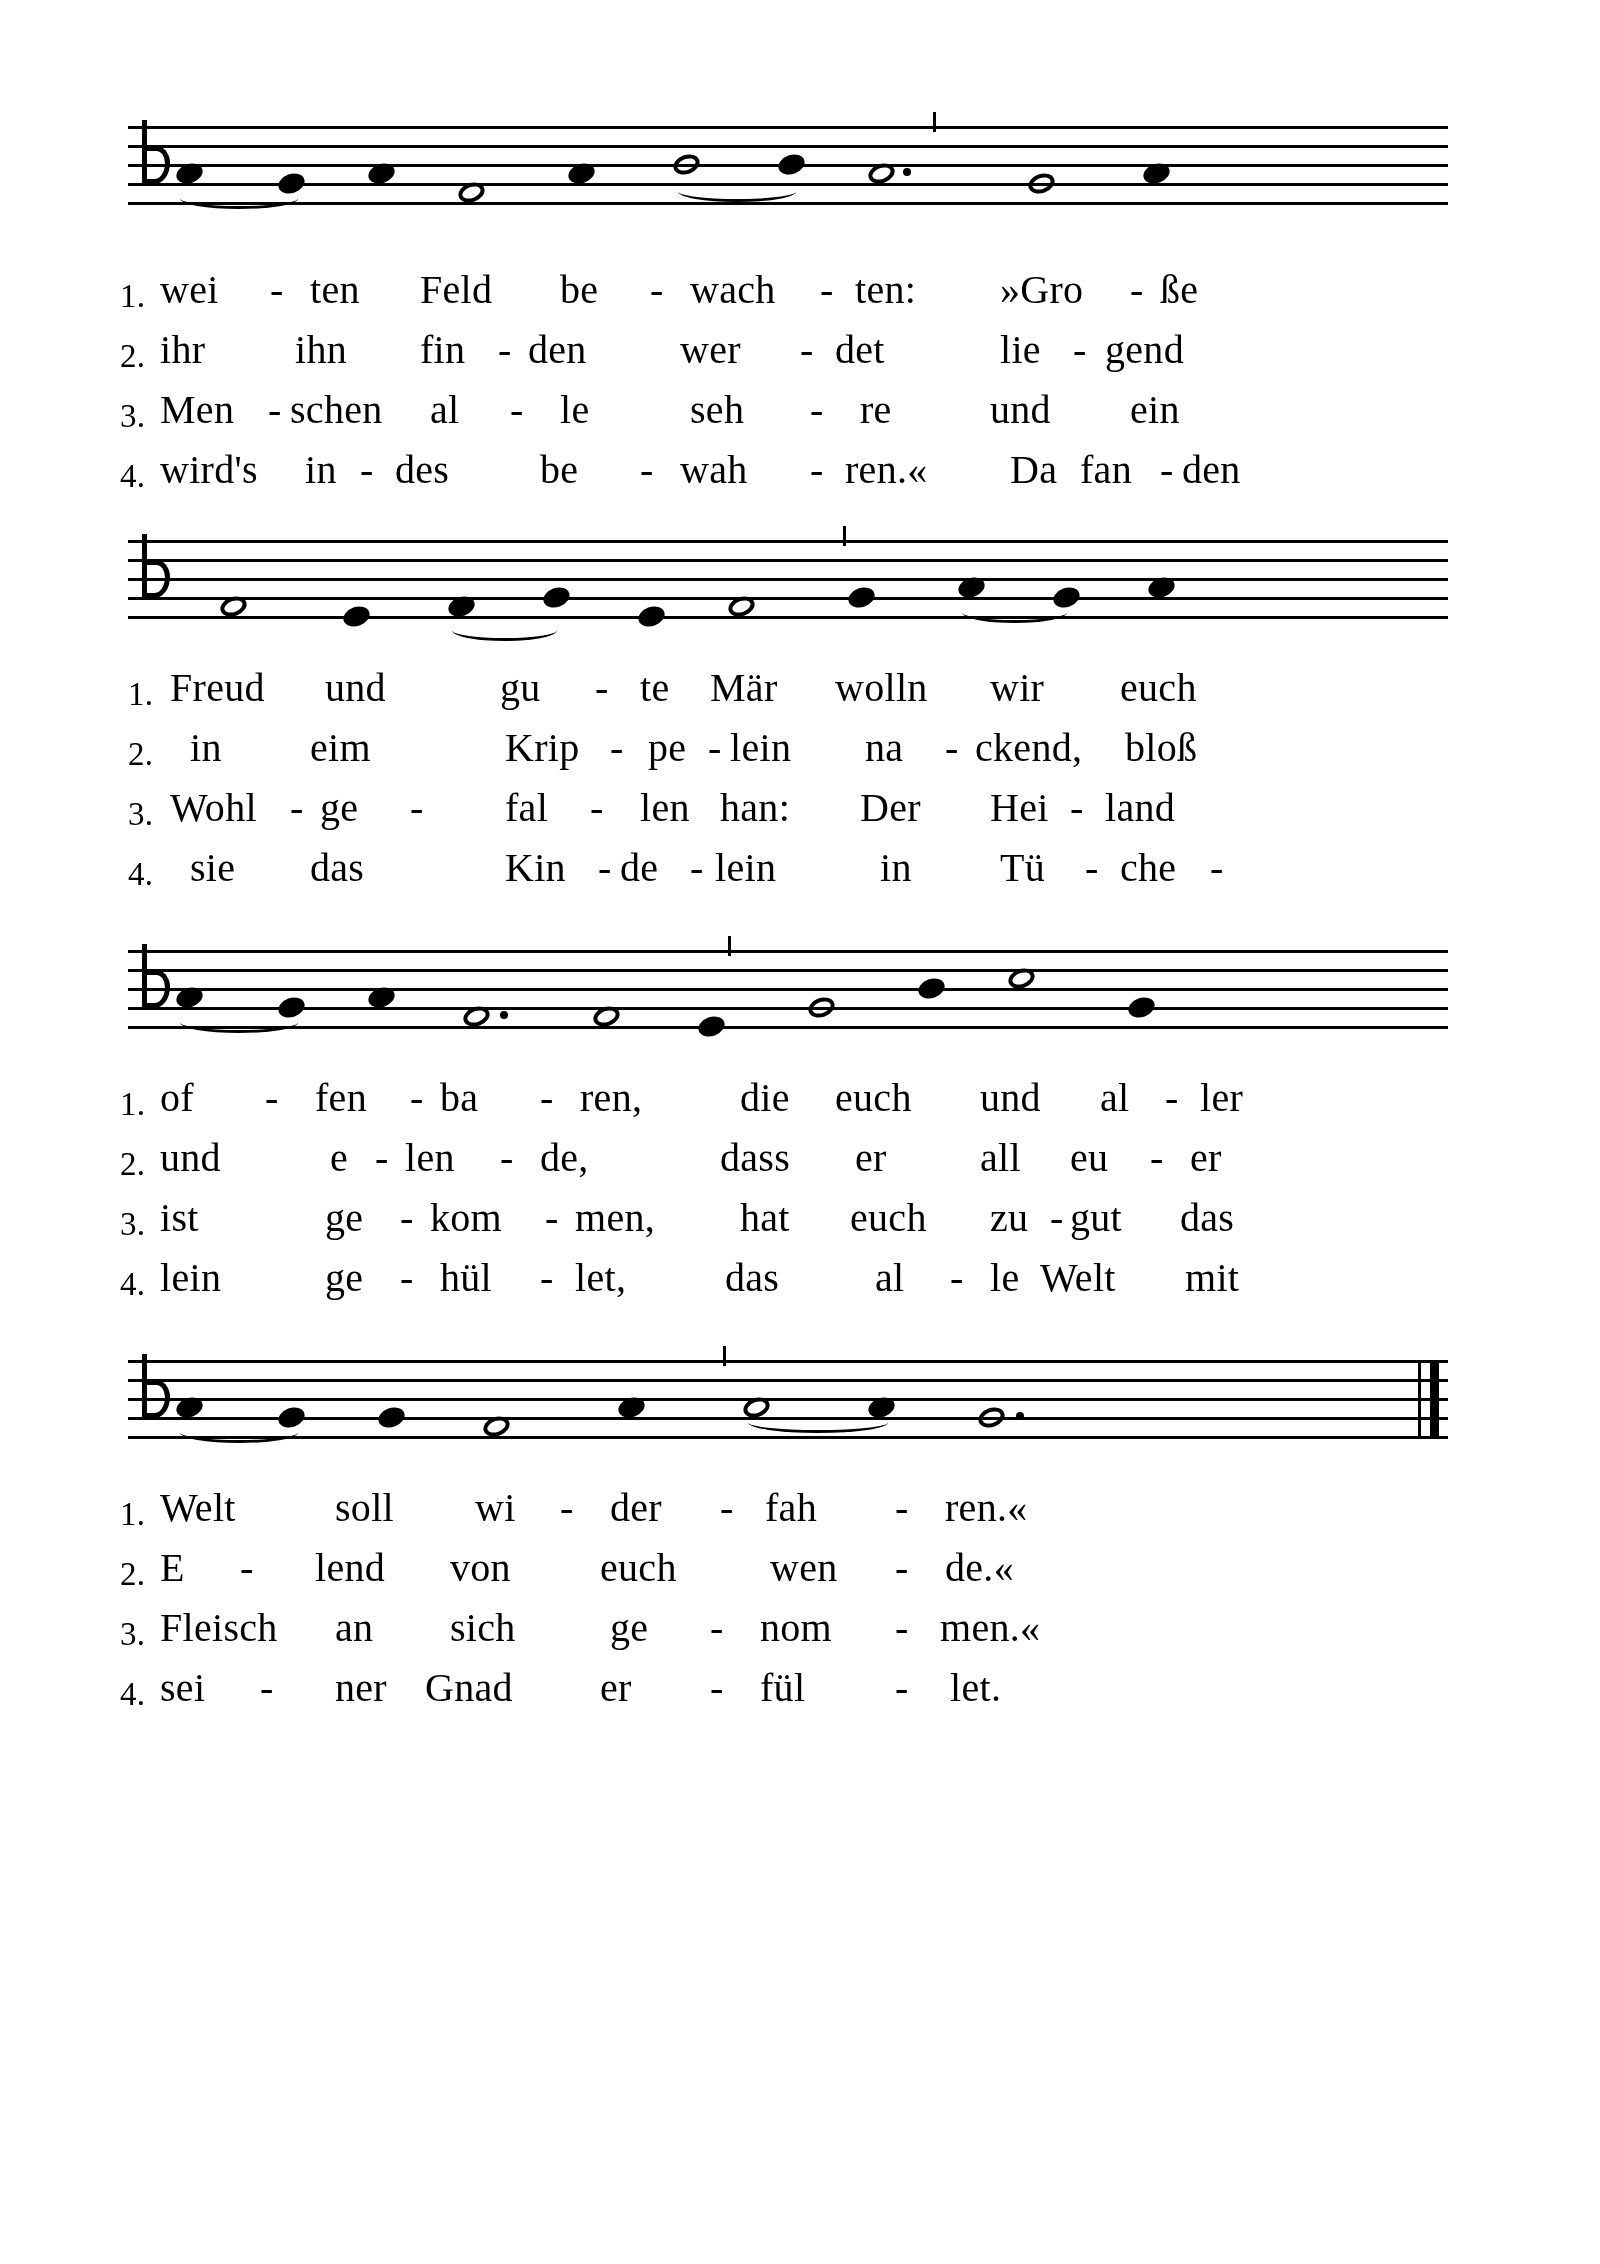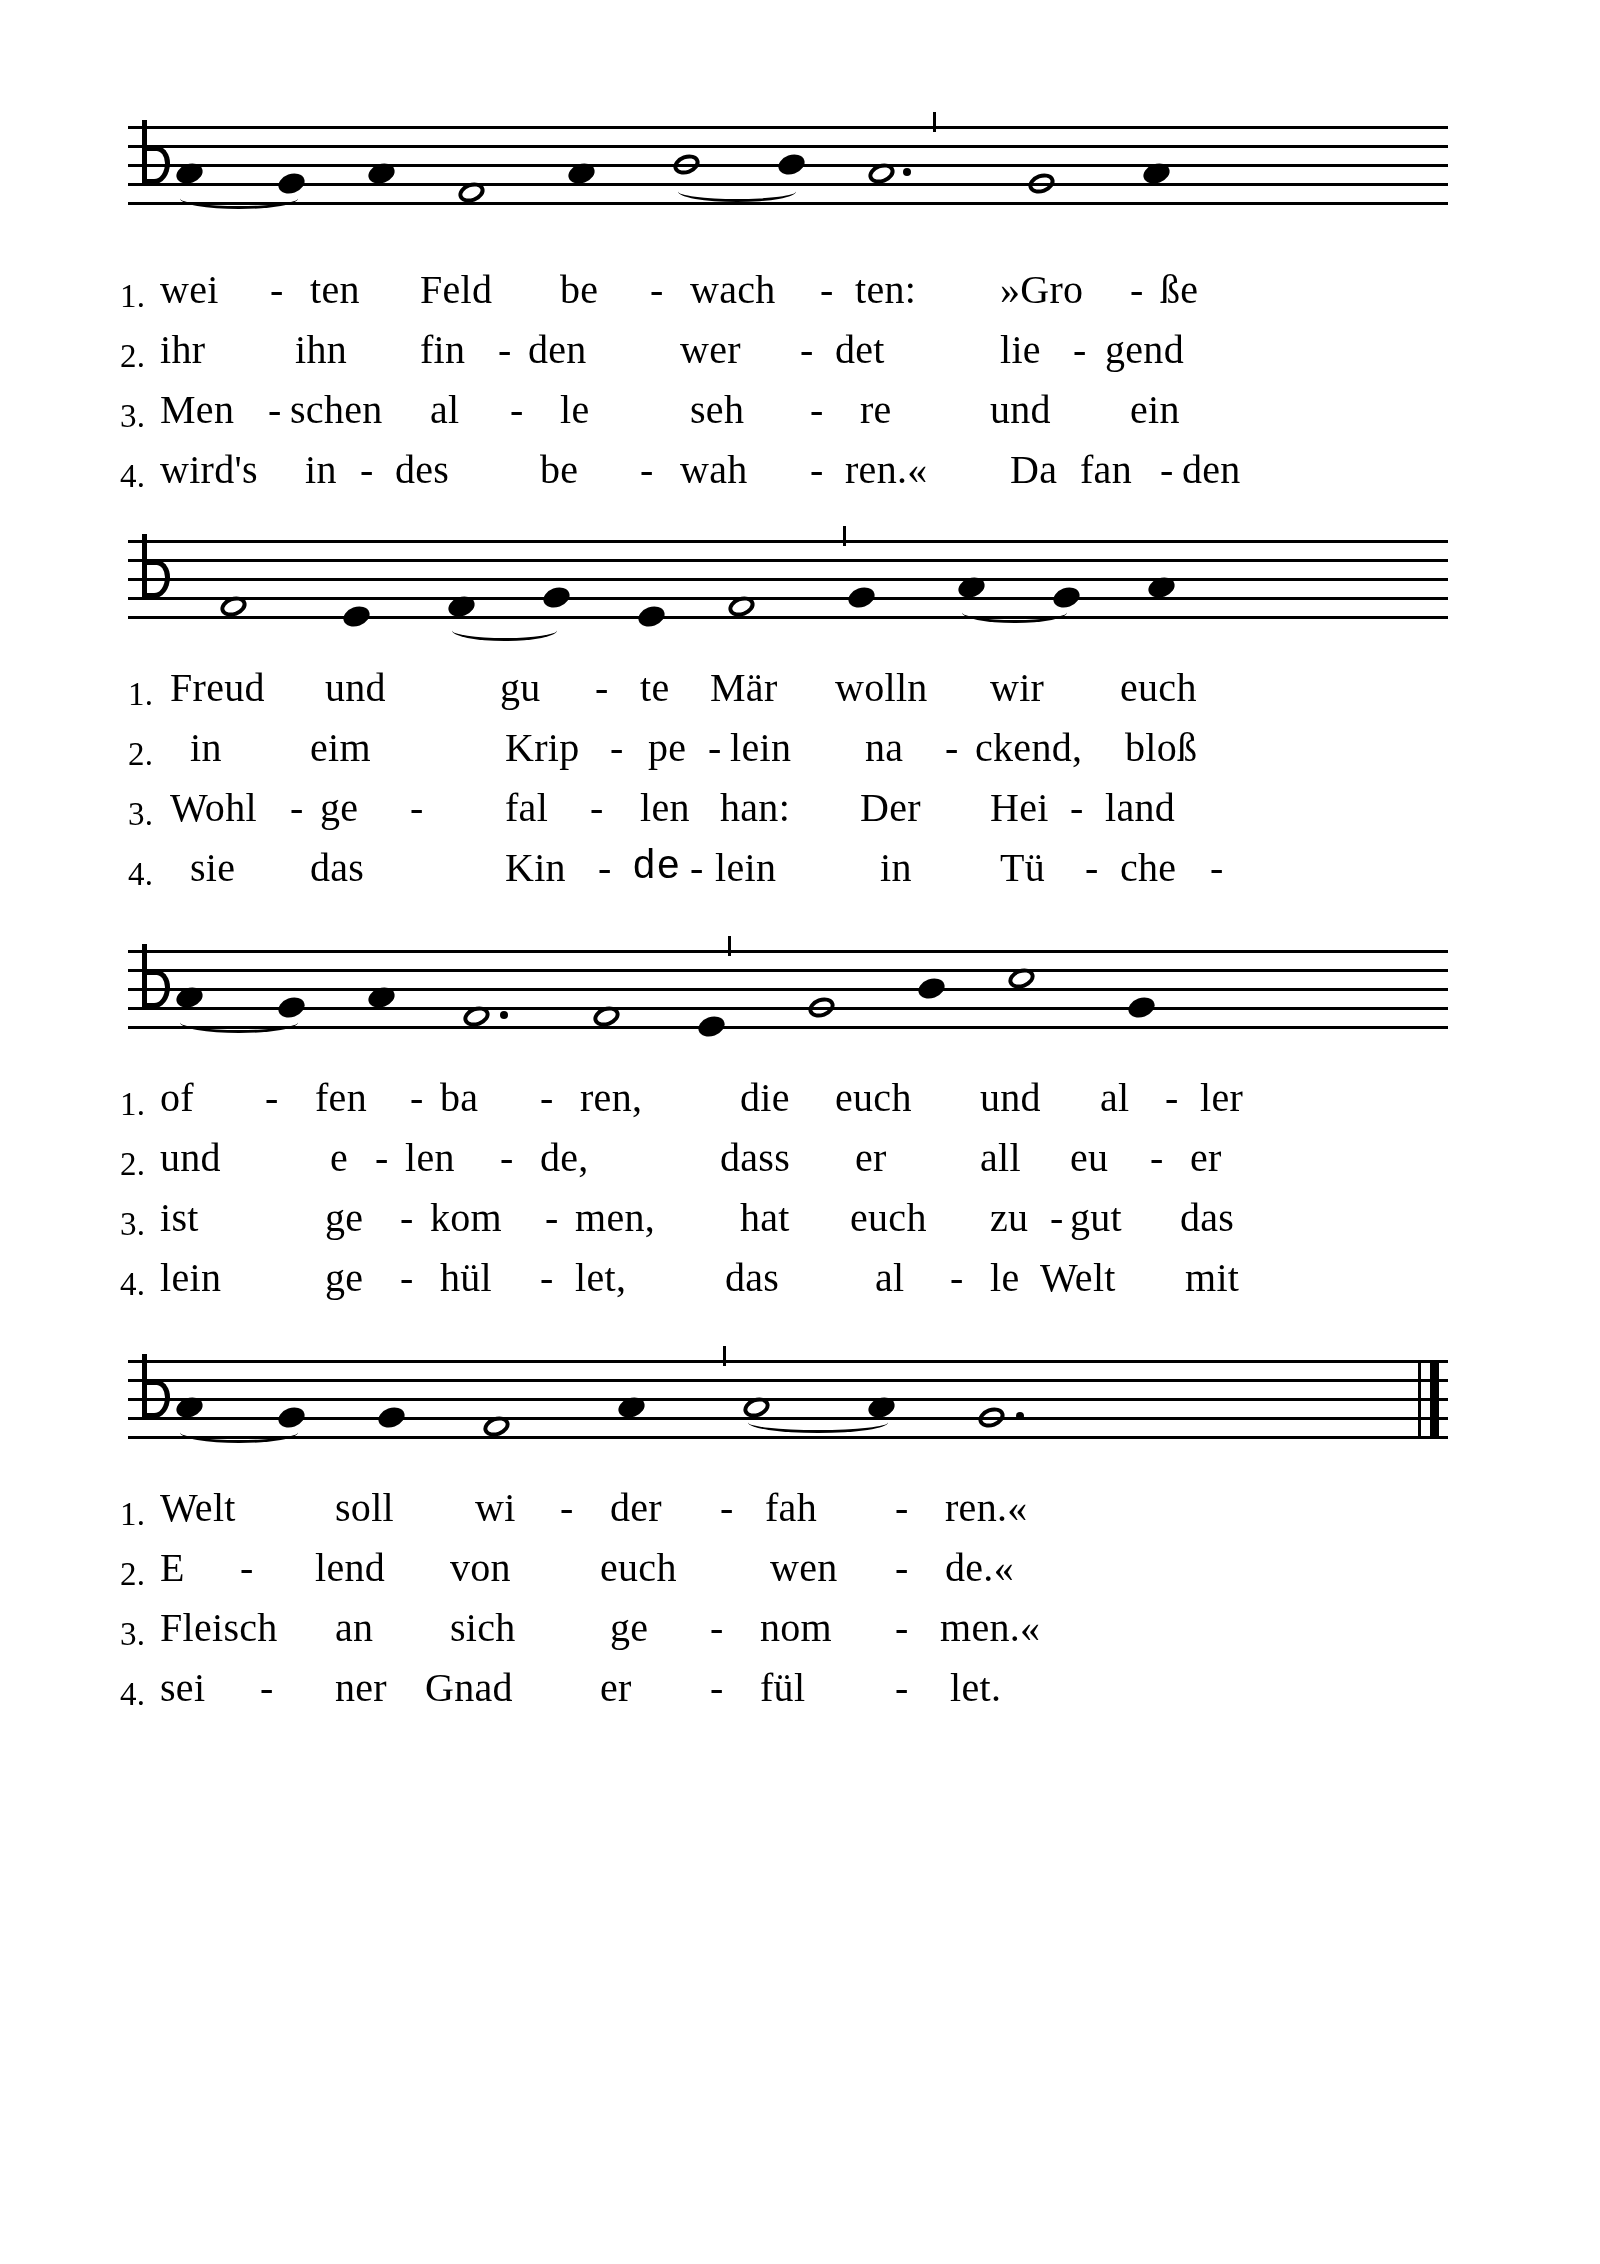--- a/index.html
+++ b/index.html
@@ -316,21 +316,21 @@
       <span class="syl" style="left:870px;">Hei</span>
       <span class="syl" style="left:950px;">-</span>
       <span class="syl" style="left:985px;">land</span>
     </div>
     <div class="lyric-row">
       <span class="num" style="left:8px;">4.</span>
       <span class="syl" style="left:70px;">sie</span>
       <span class="syl" style="left:190px;">das</span>
       <span class="syl" style="left:385px;">Kin</span>
       <span class="syl" style="left:478px;">-</span>
-      <span class="syl" style="left:512px;font-family:Liberation Mono, monospace;">de</span>
+      <span class="syl" style="left:500px;">de</span>
       <span class="syl" style="left:570px;">-</span>
       <span class="syl" style="left:595px;">lein</span>
       <span class="syl" style="left:760px;">in</span>
       <span class="syl" style="left:880px;">Tü</span>
       <span class="syl" style="left:965px;">-</span>
       <span class="syl" style="left:1000px;">che</span>
       <span class="syl" style="left:1090px;">-</span>
     </div>
   </div>
 

